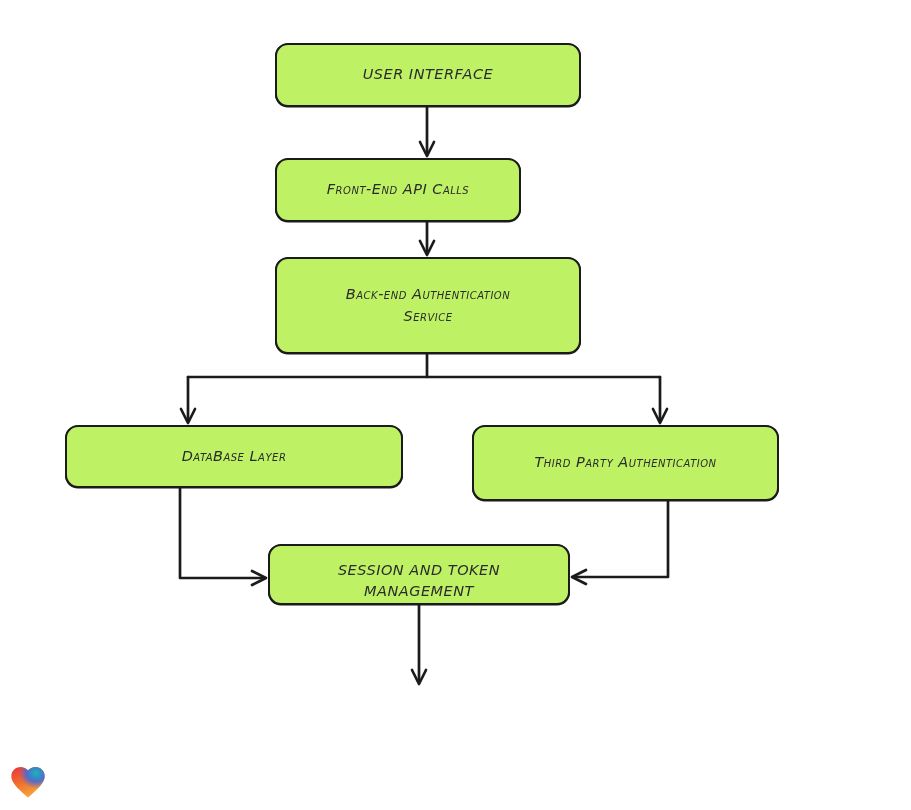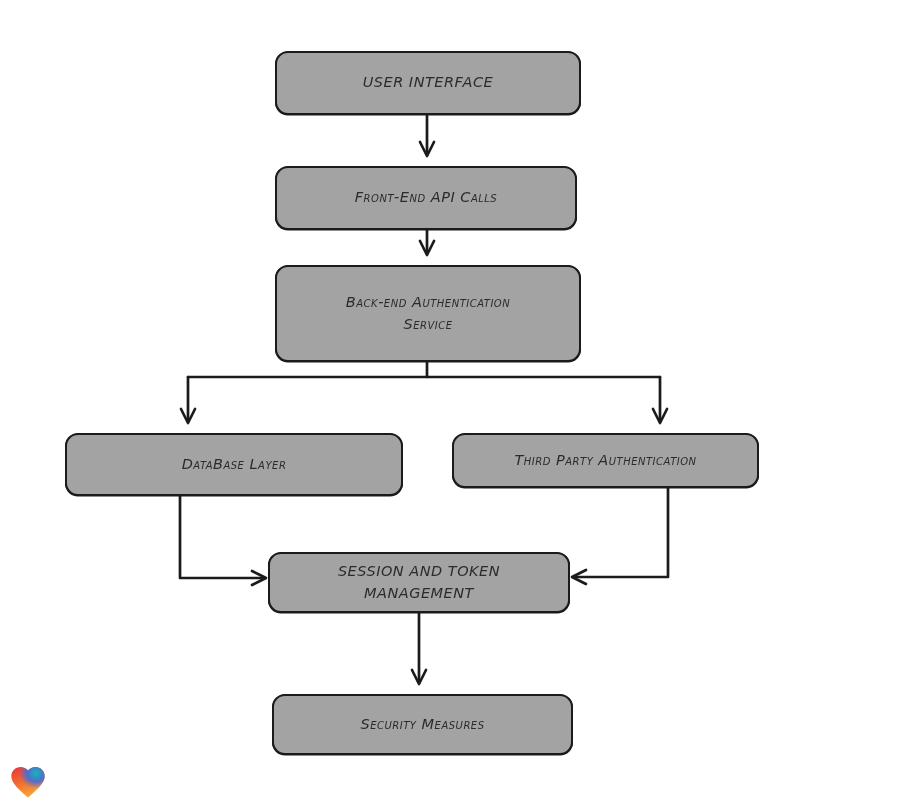--- a/index.html
+++ b/index.html
@@ -21,45 +21,44 @@
     fill: none;
     stroke: #1b1b1b;
     stroke-width: 2.7;
     stroke-linecap: round;
     stroke-linejoin: round;
   }
   .node {
     position: absolute;
     z-index: 2;
     box-sizing: border-box;
-    background: #a3a3a3;
+    background: #bef264;
     border: 2.7px solid #1b1b1b;
     border-radius: 13px;
     display: flex;
     align-items: center;
     justify-content: center;
     box-shadow: 0 0.5px 0 0 #1b1b1b;
-    margin-top: 8px;
   }
   .node .label {
     font-style: italic;
     font-variant: small-caps;
     font-size: 14.5px;
     letter-spacing: 0.5px;
     line-height: 1.5;
     color: #2b2b2b;
     text-align: center;
     white-space: pre-line;
   }
   .node-ui         { left: 275px; top: 43px;  width: 306px; height: 64px; }
-  .node-frontend   { left: 275px; top: 158px; width: 302px; height: 64px; }
+  .node-frontend   { left: 275px; top: 158px; width: 246px; height: 64px; }
   .node-backend    { left: 275px; top: 257px; width: 306px; height: 97px; }
   .node-database   { left: 65px;  top: 425px; width: 338px; height: 63px; }
-  .node-thirdparty { left: 452px; top: 425px; width: 307px; height: 55px; }
-  .node-session    { left: 268px; top: 544px; width: 302px; height: 61px; }
+  .node-thirdparty { left: 472px; top: 425px; width: 307px; height: 76px; }
+  .node-session    { left: 268px; top: 544px; width: 302px; height: 61px; align-items: flex-end; }
   .node-security   { left: 272px; top: 686px; width: 301px; height: 61px; }
   .logo {
     position: absolute;
     left: 8px; top: 762px;
     width: 40px; height: 40px;
     z-index: 3;
   }
 </style>
 </head>
 <body>
@@ -116,23 +115,20 @@
 
   <div class="node node-thirdparty">
     <span class="label">Third Party Authentication</span>
   </div>
 
   <div class="node node-session">
     <span class="label">SESSION AND TOKEN
 MANAGEMENT</span>
   </div>
 
-  <div class="node node-security">
-    <span class="label">Security Measures</span>
-  </div>
 
   <svg class="logo" viewBox="0 0 24 24" xmlns="http://www.w3.org/2000/svg">
     <defs>
       <linearGradient id="hg1" x1="0" y1="0" x2="0.45" y2="1">
         <stop offset="0" stop-color="#e8323f"></stop>
         <stop offset="0.5" stop-color="#ef6a2e"></stop>
         <stop offset="1" stop-color="#f7a43c"></stop>
       </linearGradient>
       <radialGradient id="hg2" cx="0.74" cy="0.2" r="0.5">
         <stop offset="0" stop-color="#14b8b4"></stop>

